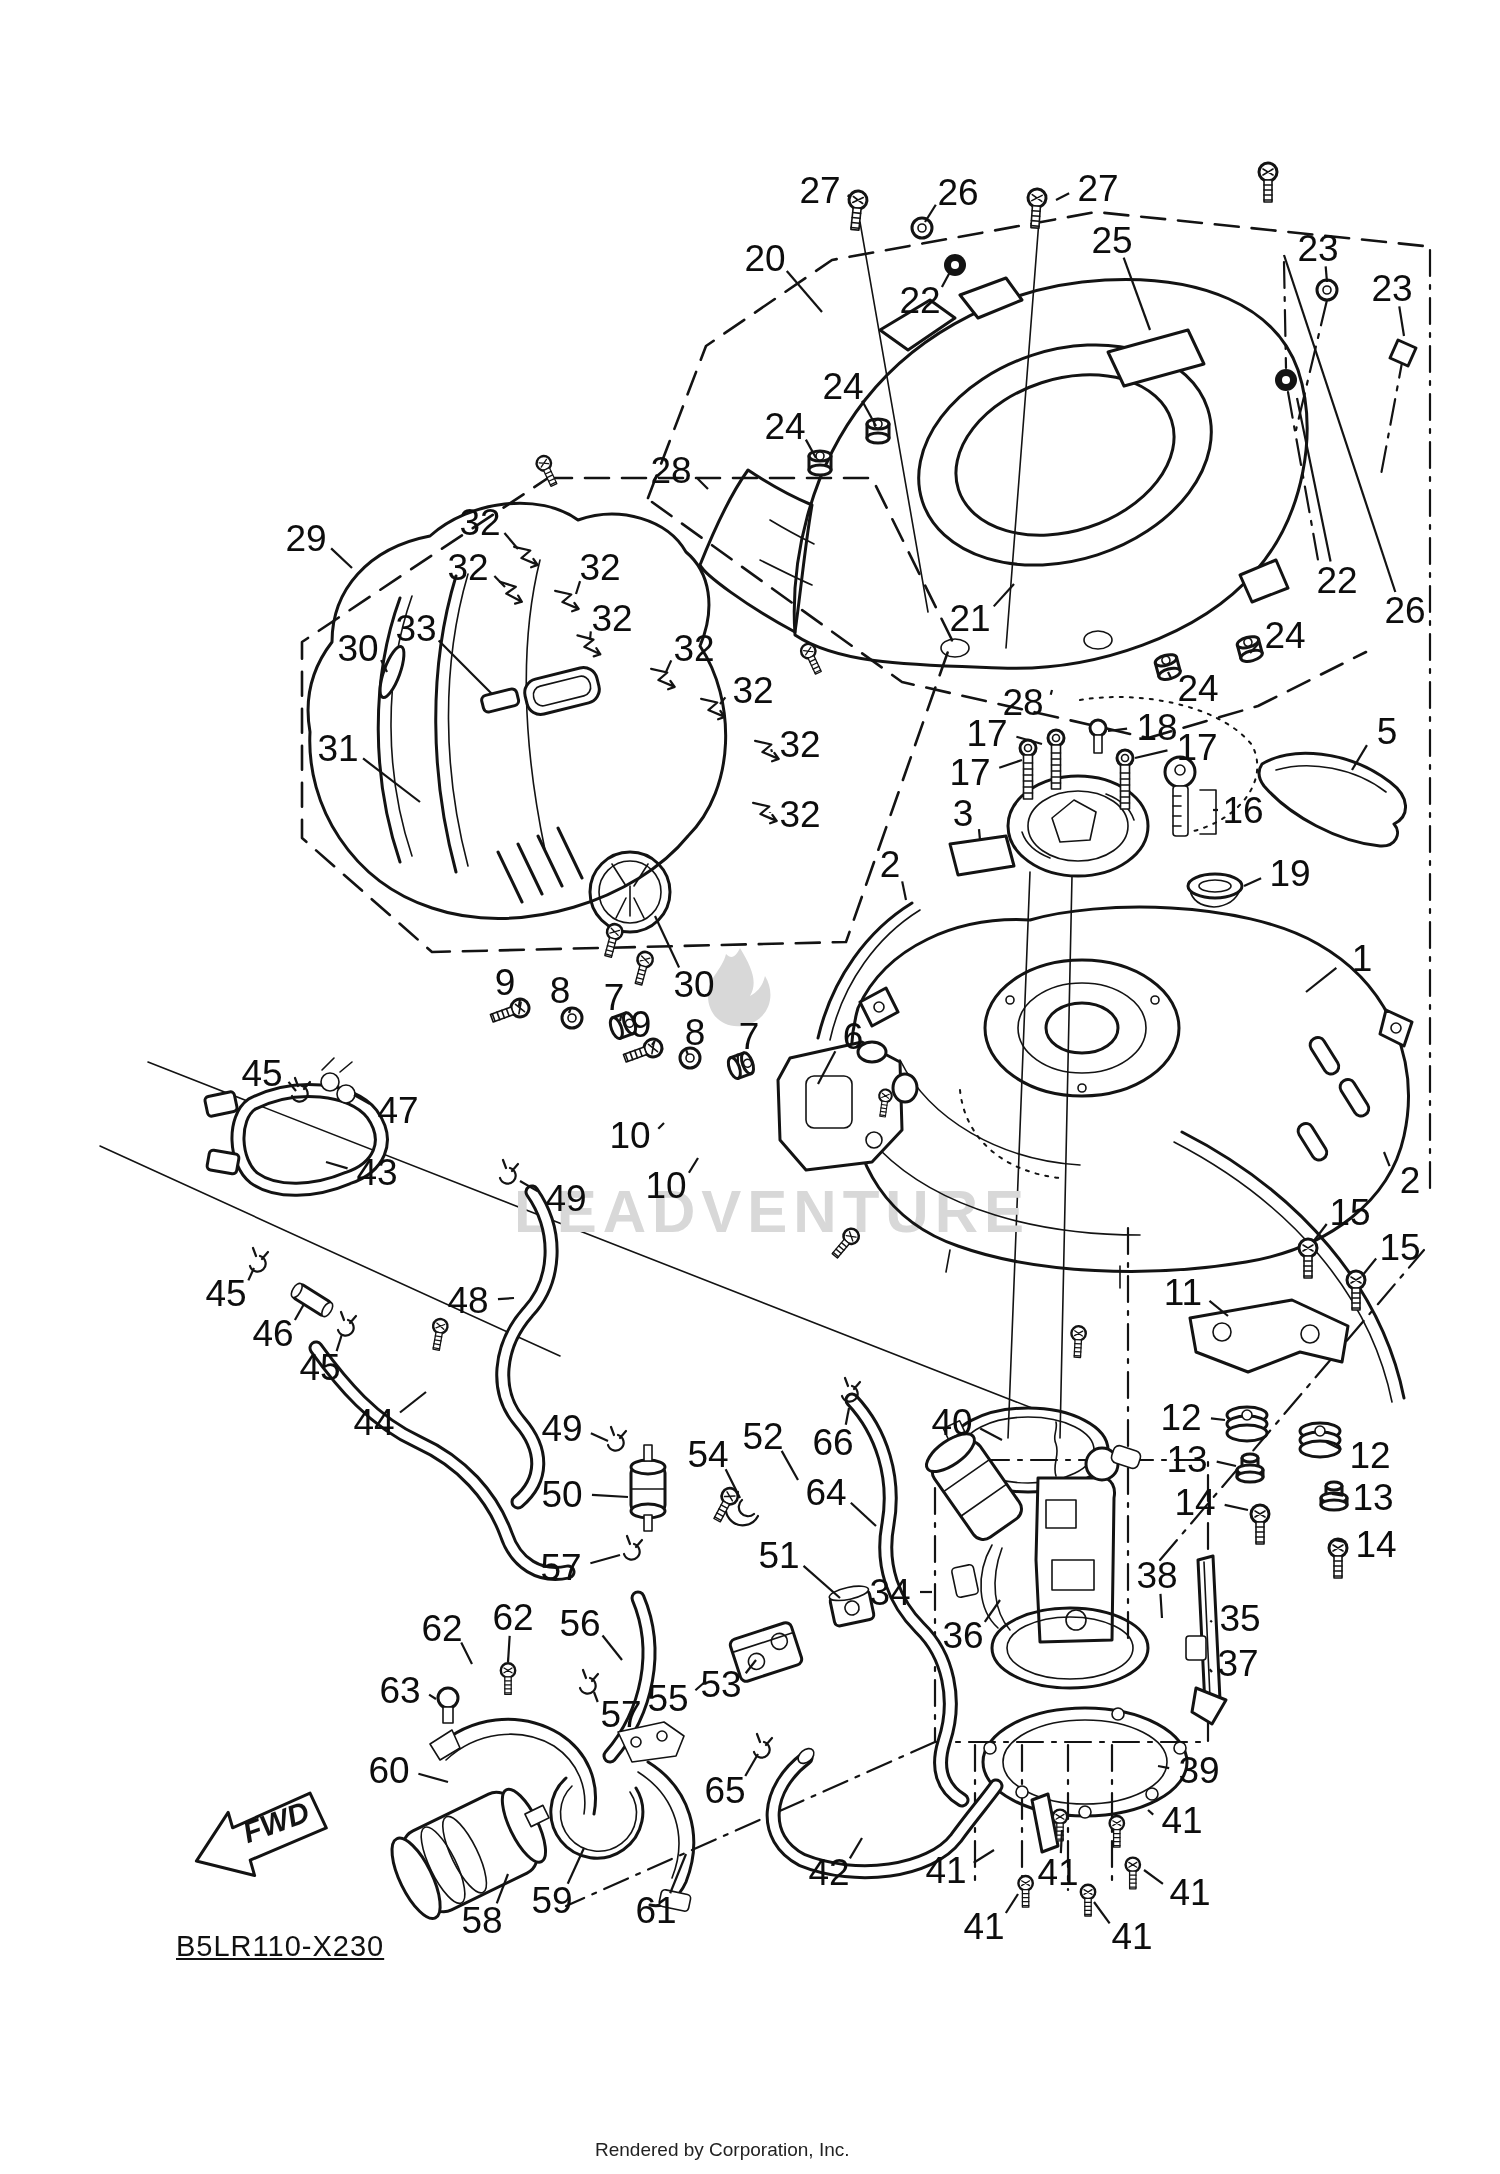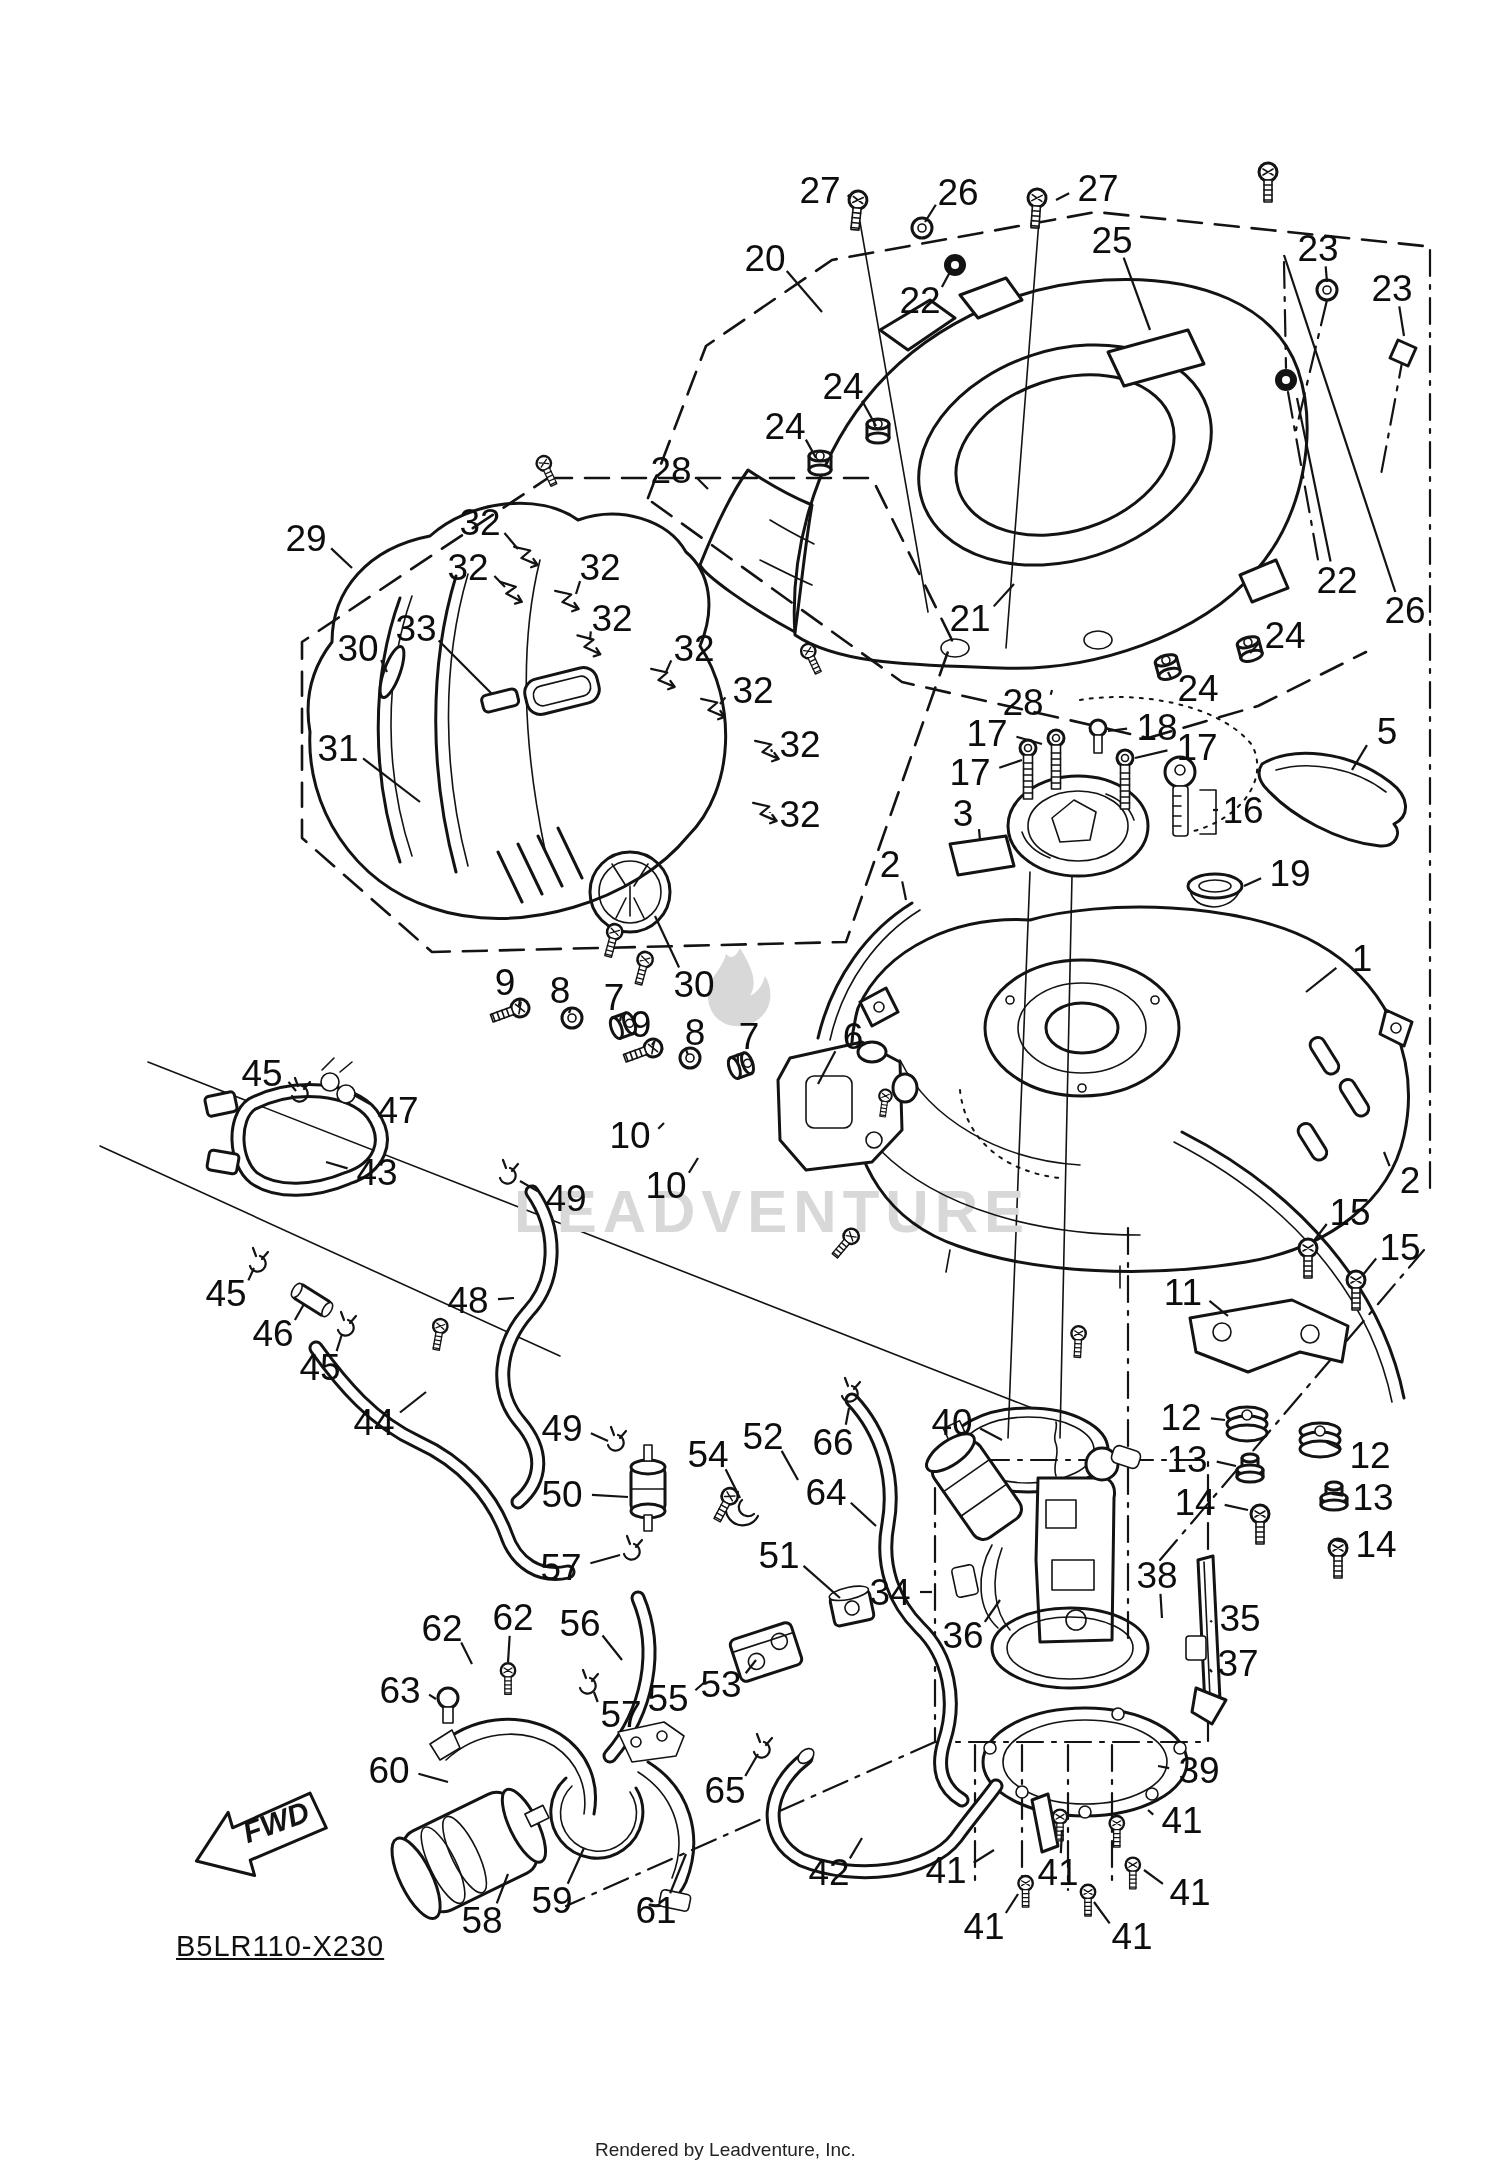--- a/index.html
+++ b/index.html
@@ -824,15 +824,15 @@
           <text x="656" y="1910" class="callout-num">61</text>
         </g>
         <g>
           <line x1="496.7617177000371" y1="1903.4593060643174" x2="508" y2="1874" class="leader"></line>
           <text x="482" y="1920" class="callout-num">58</text>
         </g>
       </g>
 </svg>
 
 <div class="code-text">B5LR110-X230</div>
-<div class="rendered-text">Rendered by Leadventure, Inc.</div>
+<div class="rendered-text">Rendered by Corporation, Inc.</div>
 
 </div>
 
 </body></html>

